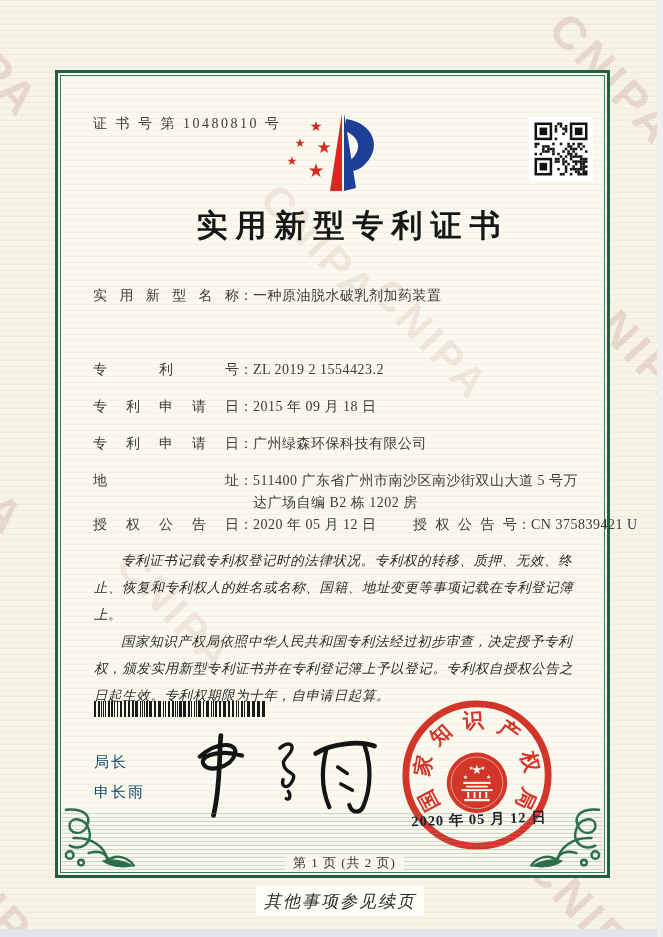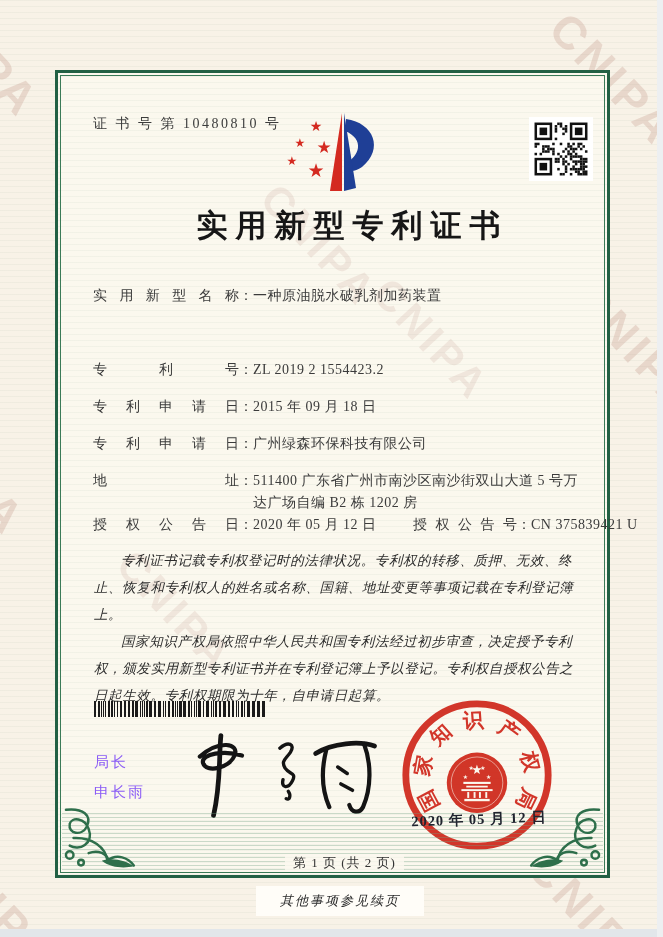--- a/index.html
+++ b/index.html
@@ -34,40 +34,40 @@
   .fcolon{display:inline-block;vertical-align:top;}
   .fvalue{display:inline-block;max-width:334px;vertical-align:top;white-space:normal;letter-spacing:.5px;}
   .pair2{position:absolute;left:320px;top:0;}
   
   .paras{position:absolute;left:36px;top:474px;width:484px;font-size:13.5px;line-height:27px;
          color:#2c2c2c;font-style:italic;letter-spacing:.6px;}
   .paras p{margin:0;text-indent:2em;}
   
   .barcode{position:absolute;left:36px;top:628px;width:174px;height:16px;}
   
-  .issuer{position:absolute;left:36px;font-size:15px;color:#8b5cf6;
+  .issuer{position:absolute;left:36px;font-size:15px;color:#0c4a6e;
           font-family:Liberation Mono, monospace;letter-spacing:2px;}
   .sig{position:absolute;left:120px;top:652px;width:210px;height:100px;}
   
   .seal{position:absolute;left:341px;top:624px;width:156px;height:156px;opacity:.94;}
   .seal-date{position:absolute;left:346px;top:737px;width:150px;text-align:center;
              font-size:14.5px;font-weight:bold;color:#20242f;letter-spacing:1px;
              transform:rotate(-2deg);z-index:3;}
   
   .band{position:absolute;left:4px;right:4px;top:740px;bottom:5px;
         background:repeating-linear-gradient(0deg, rgba(110,160,130,.35) 0 1px, rgba(235,240,230,.0) 1px 4px);}
   .corner-flourish{position:absolute;bottom:3px;width:76px;height:66px;}
   .corner-flourish.left{left:2px;}
   .corner-flourish.right{right:2px;transform:scaleX(-1);}
   .page-no{position:absolute;left:12px;width:100%;top:781px;text-align:center;font-size:13px;color:#333;}
   .page-no span{background:rgba(251,248,238,.85);padding:1px 8px;letter-spacing:1px;}
   
   .note-box{position:absolute;left:256px;top:886px;width:168px;height:30px;background:#fffdf8;
             z-index:2;display:flex;align-items:center;justify-content:center;}
-  .note-box span{font-size:13px;font-style:italic;color:#2c2c2c;letter-spacing:2px;}
+  .note-box span{font-size:17px;font-style:italic;color:#2c2c2c;letter-spacing:2px;}
   .edge-bottom{position:absolute;left:0;right:0;bottom:0;height:8px;background:#e2e6ea;z-index:3;}
   .edge-right{position:absolute;top:0;bottom:0;right:0;width:6px;background:#edeff1;z-index:3;}
 </style>
 </head>
 <body>
 
 <div class="sheet-texture"></div>
 
 <div class="wm" style="left:-58px;top:-26px;">CNIPA</div>
 <div class="wm" style="left:578px;top:2px;">CNIPA</div>

